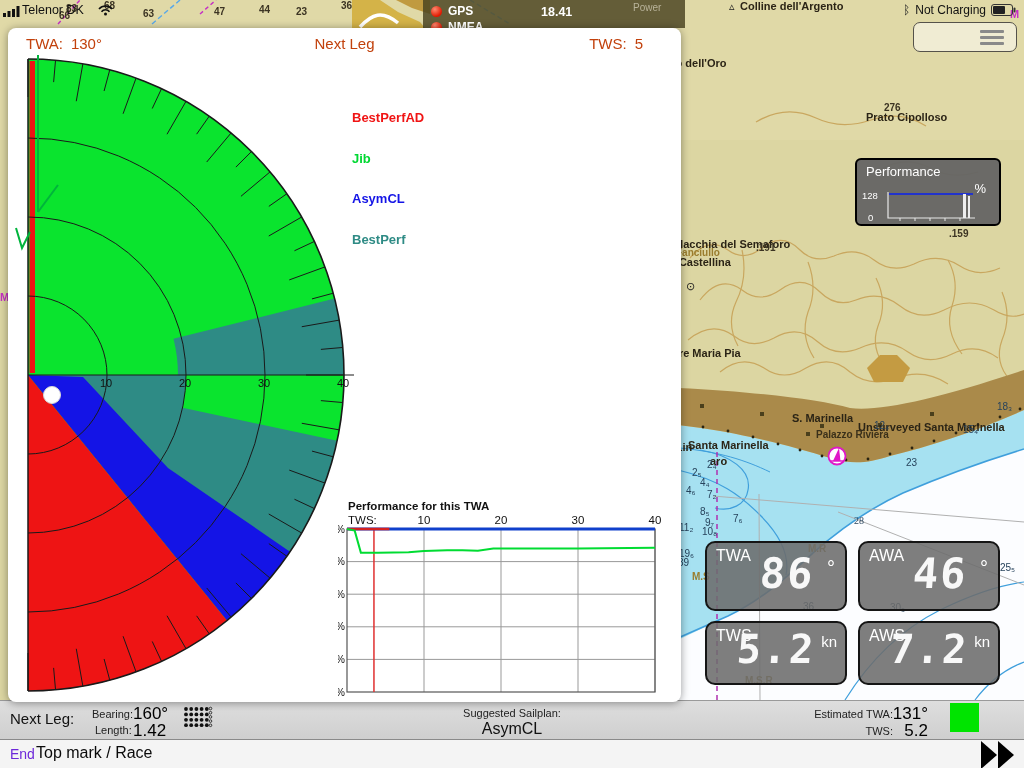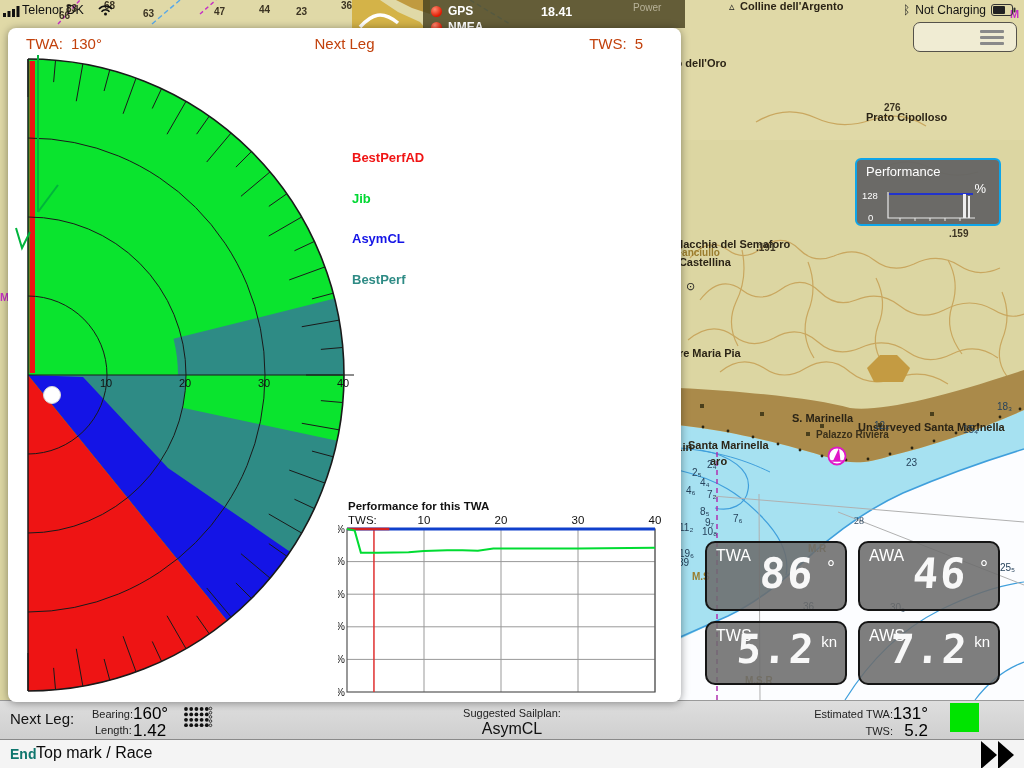--- a/index.html
+++ b/index.html
@@ -40,21 +40,21 @@
   #hdr-twa { position:absolute; left:18px; }
   #hdr-title { position:absolute; width:100%; text-align:center; }
   #hdr-tws { position:absolute; right:38px; }
   .hval { margin-left:8px; }
   #polar-svg { position:absolute; left:0; top:0; }
   #legend { position:absolute; left:344px; top:82px; }
   #legend .item { font-size:13px; font-weight:bold; height:13px; margin-bottom:27.5px; }
   #minichart { position:absolute; left:330px; top:470px; }
 
   
-  #perf-widget { left:855px; top:158px; width:146px; height:68px; background:rgba(100,100,100,0.95); border:2px solid #0ea5e9; border-radius:6px; z-index:3; color:#fff; }
+  #perf-widget { left:855px; top:158px; width:146px; height:68px; background:rgba(100,100,100,0.95); border:2px solid #000000; border-radius:6px; z-index:3; color:#fff; }
   #perf-title { position:absolute; left:9px; top:4px; font-size:13px; }
   #perf-unit { position:absolute; right:13px; top:21px; font-size:13px; }
   #perf-ymax { position:absolute; left:5px; top:30px; font-size:9.5px; }
   #perf-ymin { position:absolute; left:11px; top:52px; font-size:9.5px; }
 
   
   .instr { position:absolute; background:rgba(108,108,108,0.88); border:2.5px solid #151515; border-radius:10px; z-index:3; color:#fff; }
   .instr .lbl { position:absolute; left:9px; top:4px; font-size:16px; }
   .instr .val { position:absolute; right:30px; top:6px; font-size:42px; font-weight:bold;
                 font-family:"DejaVu Sans Mono", monospace; transform:skewX(-4deg); color:#f8f8f8; letter-spacing:2px; }
@@ -72,21 +72,21 @@
   #length-lbl { position:absolute; left:95px; top:23px; }
   #length-val { position:absolute; left:133px; top:20px; }
   #dots-icon { position:absolute; left:183px; top:4px; }
   #sugg-lbl { position:absolute; left:0; width:1024px; text-align:center; top:6px; }
   #sugg-val { position:absolute; left:0; width:1024px; text-align:center; top:19px; font-size:16px; }
   #esttwa-lbl { position:absolute; right:131px; top:7px; text-align:right; }
   #esttwa-val { position:absolute; right:96px; top:3px; }
   #twsb-lbl { position:absolute; right:131px; top:24px; }
   #twsb-val { position:absolute; right:96px; top:20px; }
   #green-square { position:absolute; right:45px; top:2px; width:29px; height:29px; background:#00e400; }
-  #end-label { position:absolute; left:10px; top:6px; font-size:14px; color:#0f766e;font-weight:bold; }
+  #end-label { position:absolute; left:10px; top:6px; font-size:14px; color:#6d28d9; }
   #route-name { position:absolute; left:36px; top:4px; font-size:16px; color:#0a0a0a; }
   #ffwd-icon { position:absolute; right:6px; top:0px; }
 </style>
 </head>
 <body>
 
 <div id="stage">
 
   <svg id="map-svg" width="1024" height="768" viewBox="0 0 1024 768">
     <rect x="0" y="0" width="1024" height="768" fill="#dcd6a2"></rect>
@@ -349,21 +349,21 @@
 
       <g stroke="#00b43c" stroke-width="2" fill="none">
         <line x1="30" y1="27" x2="30" y2="184"></line>
         <line x1="50" y1="157" x2="30" y2="184"></line>
         <polyline points="8,200 14,220 22,204"></polyline>
       </g>
       <circle cx="44" cy="367" r="8.5" fill="#ffffff" stroke="#d8d8d8" stroke-width="1"></circle>
     </svg>
 
     <div id="legend">
-        <div class="item" style="color: rgb(240, 20, 20); margin-top: 40px;">BestPerfAD</div>
+        <div class="item" style="color: rgb(240, 20, 20);">BestPerfAD</div>
         <div class="item" style="color: rgb(0, 216, 50);">Jib</div>
         <div class="item" style="color: rgb(20, 20, 230);">AsymCL</div>
         <div class="item" style="color: rgb(46, 139, 133);">BestPerf</div>
       </div>
 
     <svg id="minichart" width="330" height="200" viewBox="0 0 330 200">
         <text x="10" y="12" font-size="11.5" font-weight="bold" fill="#111">Performance for this TWA</text>
         <text x="10" y="26" font-size="11.5" fill="#111">TWS:</text>
         <text x="86" y="26" font-size="11.5" fill="#111" text-anchor="middle">10</text>
         <text x="163" y="26" font-size="11.5" fill="#111" text-anchor="middle">20</text>

